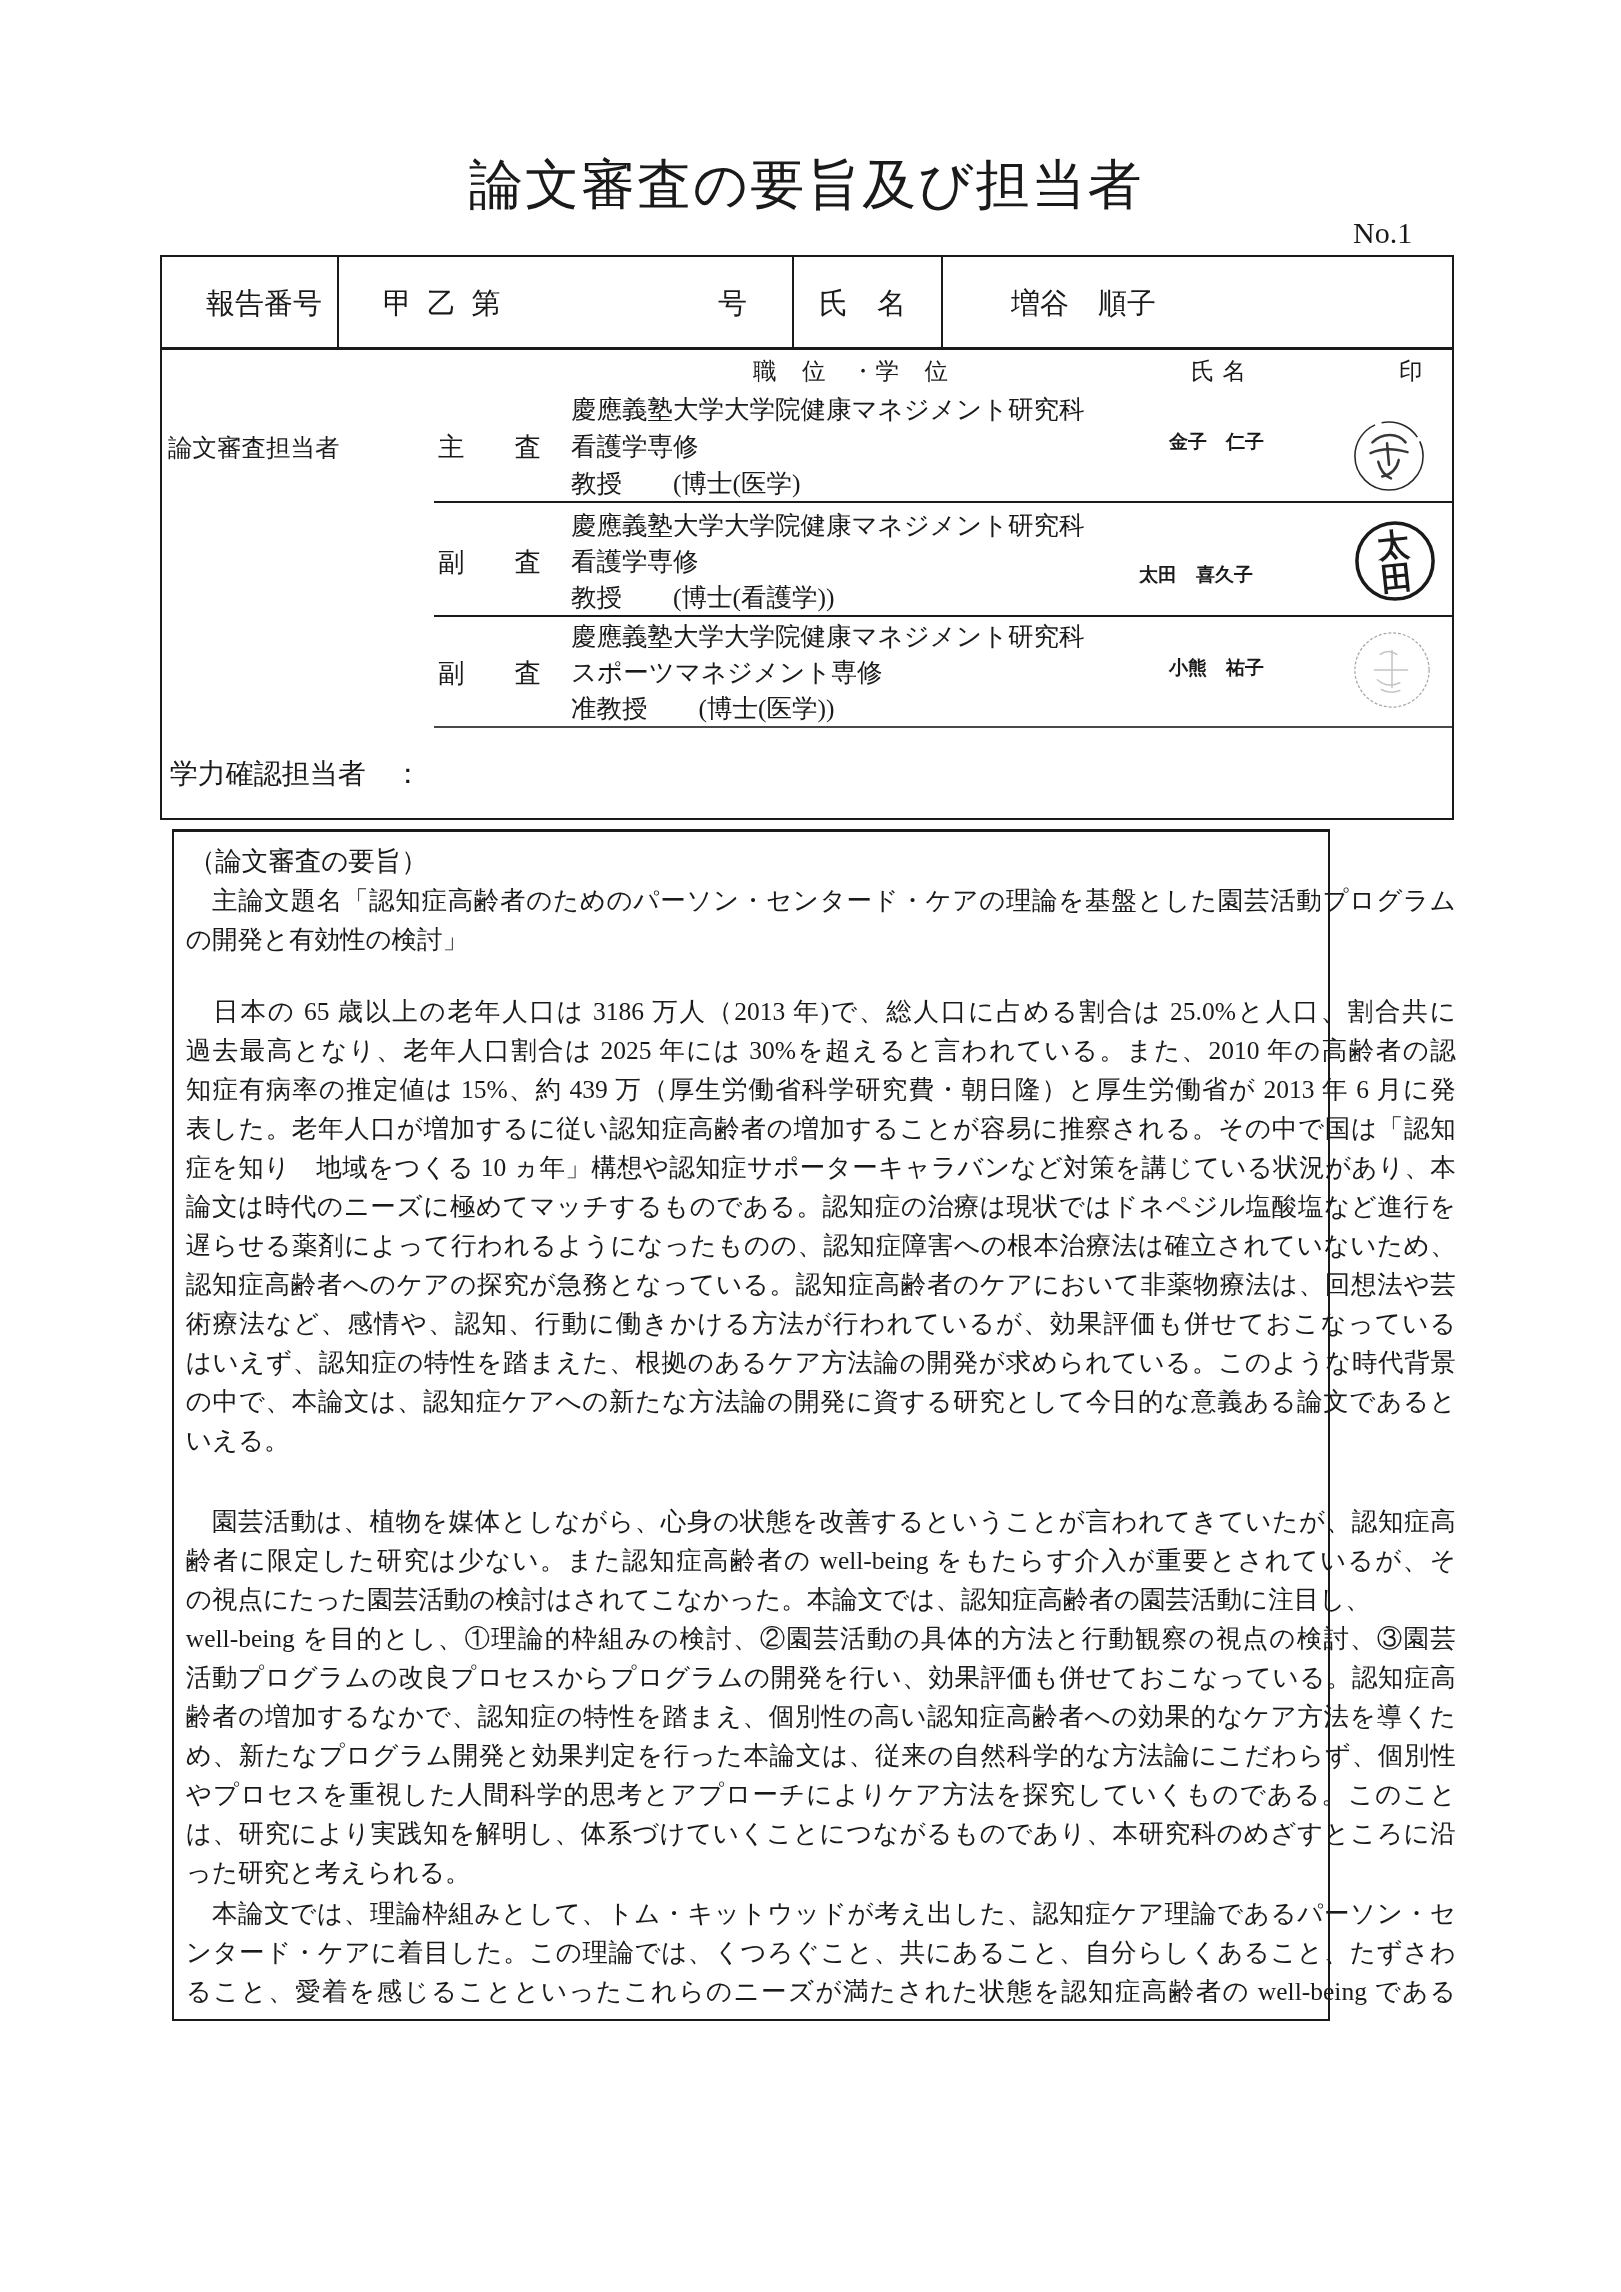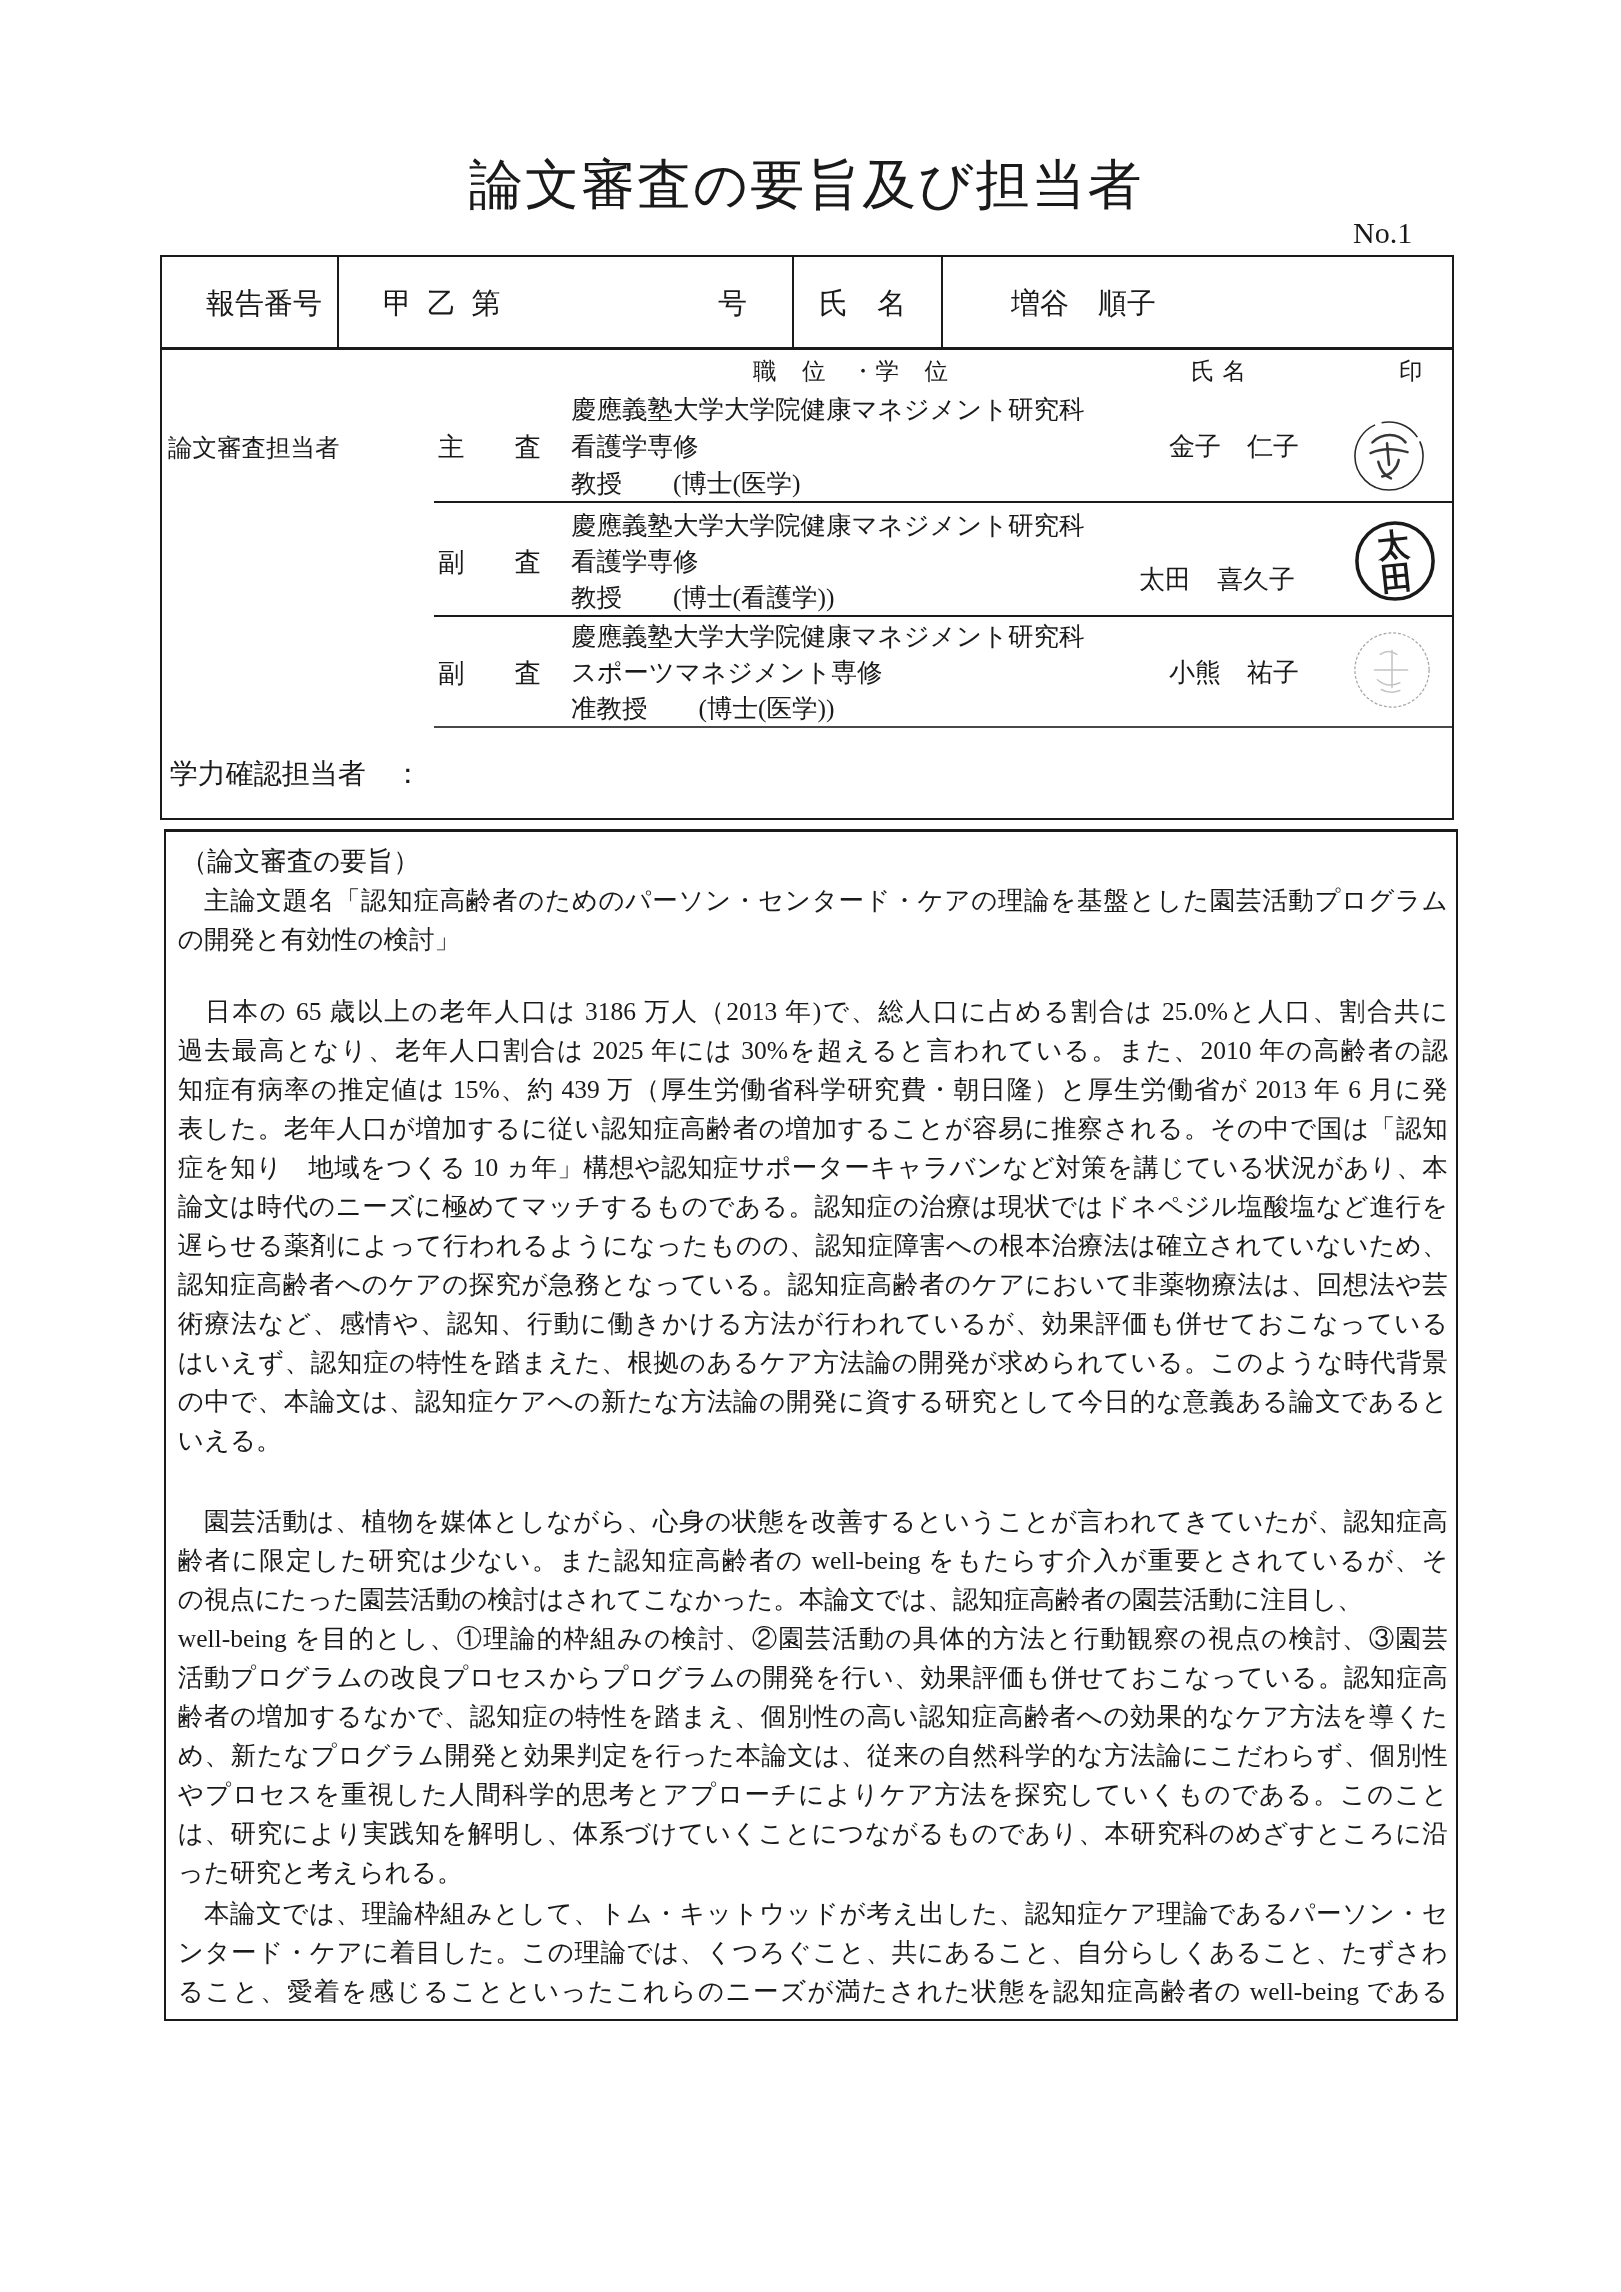--- a/index.html
+++ b/index.html
@@ -24,26 +24,26 @@
     border:2px solid #1a1a1a;border-top-width:2.9px;
     box-sizing:border-box;
   }
   .t1 .vline{position:absolute;top:0;width:2px;height:90px;background:#1a1a1a;}
   .t1 .hrow{position:absolute;left:0;top:90px;width:100%;height:2.9px;background:#1a1a1a;}
   .sep{position:absolute;left:272px;width:1020px;height:2px;background:#1a1a1a;}
   .cell-lg{font-size:29px;}
   .cell-md{font-size:25.5px;}
   .colhdr{font-size:23.5px;letter-spacing:1px;}
   .role{font-size:26.5px;letter-spacing:11.8px;}
-  .name{font-size:26px;}
+  .name{font-size:19px;font-weight:bold;}
   .exlabel{font-size:24.5px;}
   .spread{letter-spacing:-6.9px;}
   
   .t2{
-    left:164px;top:829px;width:1294px;height:1192px;
+    left:172px;top:829px;width:1158px;height:1192px;
     border:2px solid #1a1a1a;border-top-width:3.9px;
     box-sizing:border-box;
   }
   .plist{position:absolute;left:11.8px;width:1270px;font-size:25.5px;line-height:39px;}
   .tline{text-align:justify;text-align-last:justify;}
   .tline.short{text-align-last:left;}
   .sec-head{left:14.7px;top:10.8px;font-size:26.5px;}
   .seal{position:absolute;}
 </style>
 </head>

